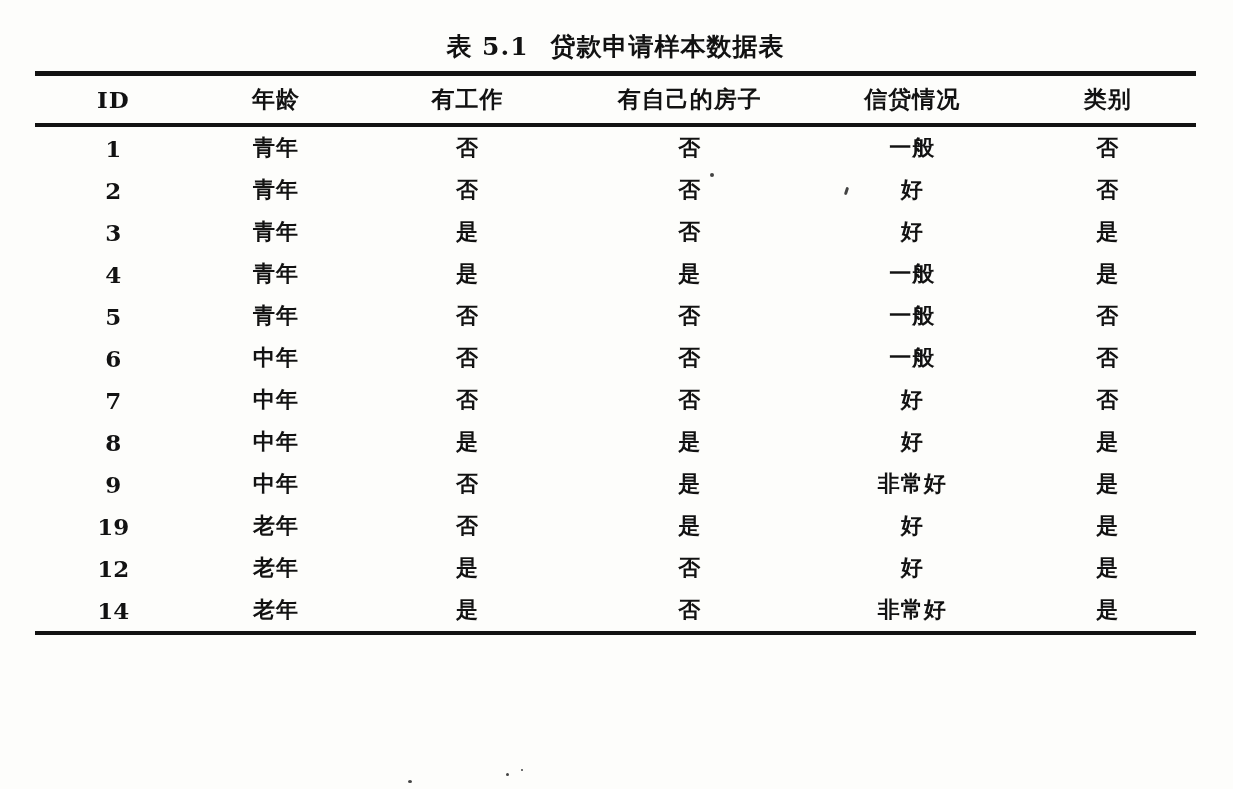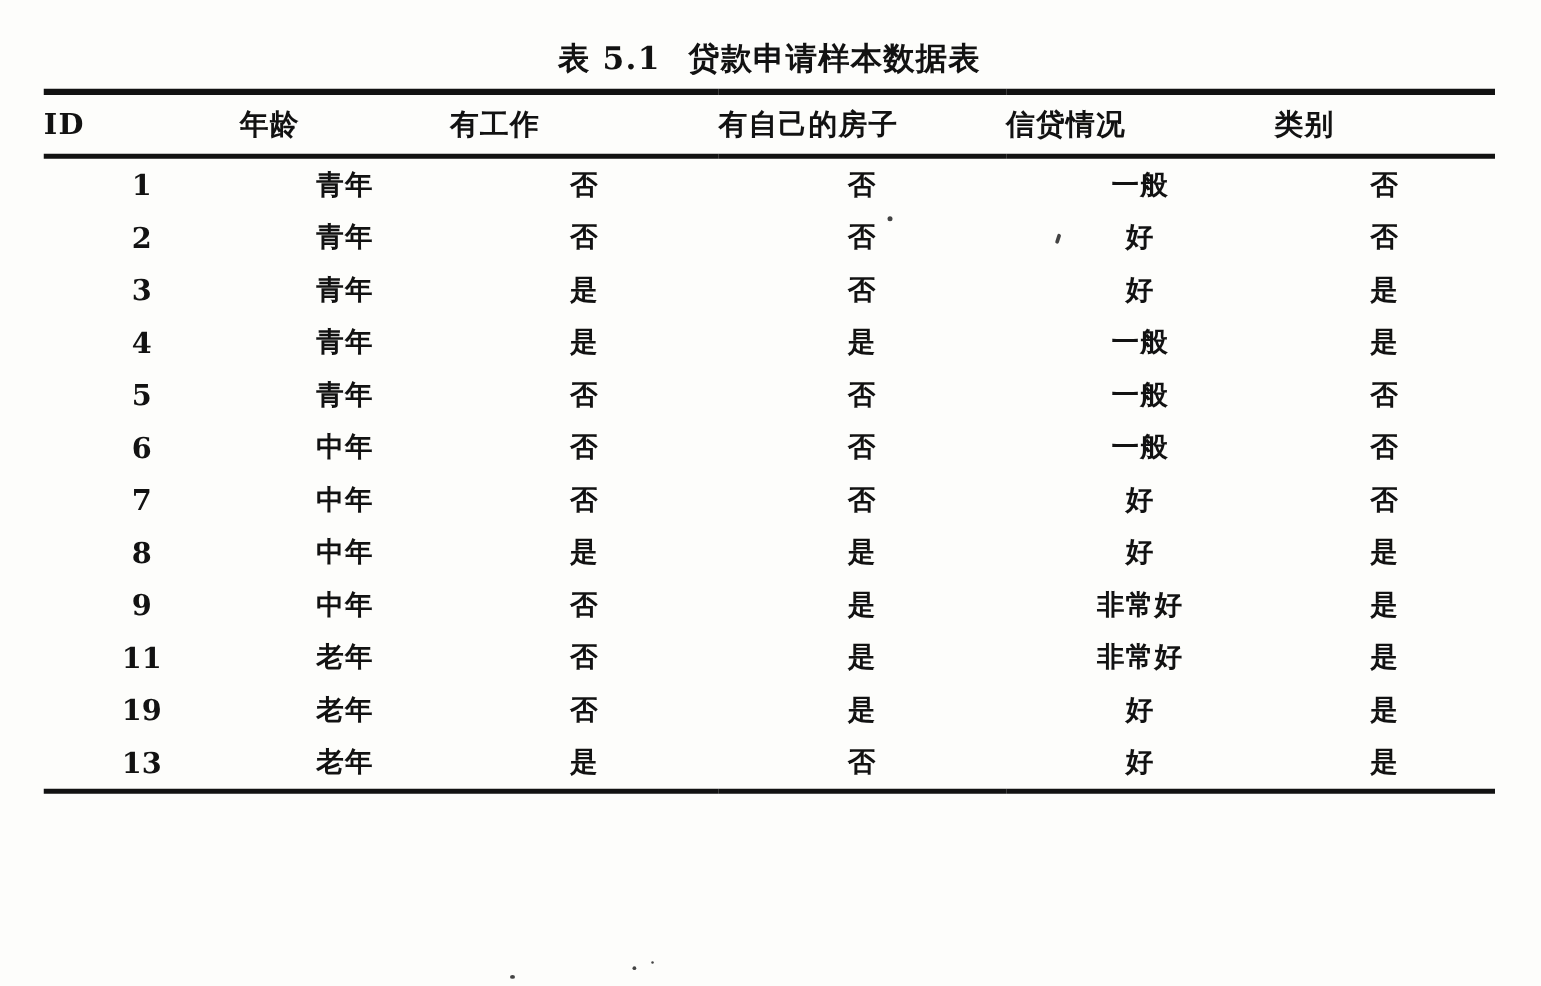--- a/index.html
+++ b/index.html
@@ -52,21 +52,21 @@
   col.c-job     { width: 18.5%; }
   col.c-house   { width: 19.8%; }
   col.c-credit  { width: 18.5%; }
   col.c-class   { width: 15.2%; }
   thead th {
     height: 47px;
     border-bottom: 4px solid var(--ink);
     font-weight: bold;
     font-size: 23px;
     letter-spacing: 1px;
-    text-align: left;
+    text-align: center;
     vertical-align: middle;
     padding: 0;
   }
   tbody td {
     height: 42px;
     text-align: center;
     vertical-align: middle;
     font-size: 22px;
     font-weight: 600;
     letter-spacing: 1px;
@@ -186,41 +186,41 @@
         </tr>
         <tr>
           <td>9</td>
           <td>中年</td>
           <td>否</td>
           <td>是</td>
           <td>非常好</td>
           <td>是</td>
         </tr>
         <tr>
-          <td>11</td>
-          <td>老年</td>
-          <td>否</td>
-          <td>是</td>
-          <td>非常好</td>
-          <td>是</td>
-        </tr>
-        <tr>
           <td>19</td>
           <td>老年</td>
           <td>否</td>
           <td>是</td>
           <td>好</td>
           <td>是</td>
         </tr>
         <tr>
-          <td>13</td>
+          <td>12</td>
           <td>老年</td>
           <td>是</td>
           <td>否</td>
           <td>好</td>
+          <td>是</td>
+        </tr>
+        <tr>
+          <td>14</td>
+          <td>老年</td>
+          <td>是</td>
+          <td>否</td>
+          <td>非常好</td>
           <td>是</td>
         </tr>
       </tbody>
   </table>
 
   <span class="speck dot-row2"></span>
   <span class="speck comma-row2"></span>
   <span class="speck dot-bottom-a"></span>
   <span class="speck dot-bottom-b"></span>
   <span class="speck dot-bottom-c"></span>

